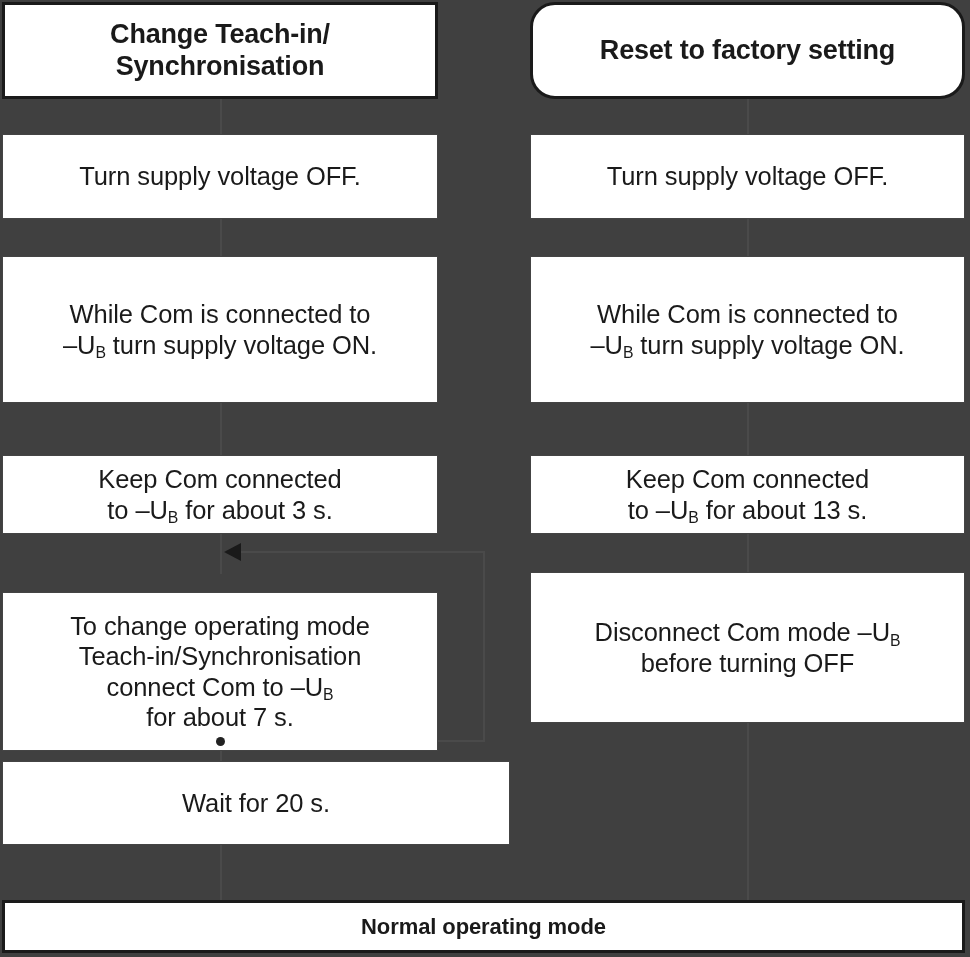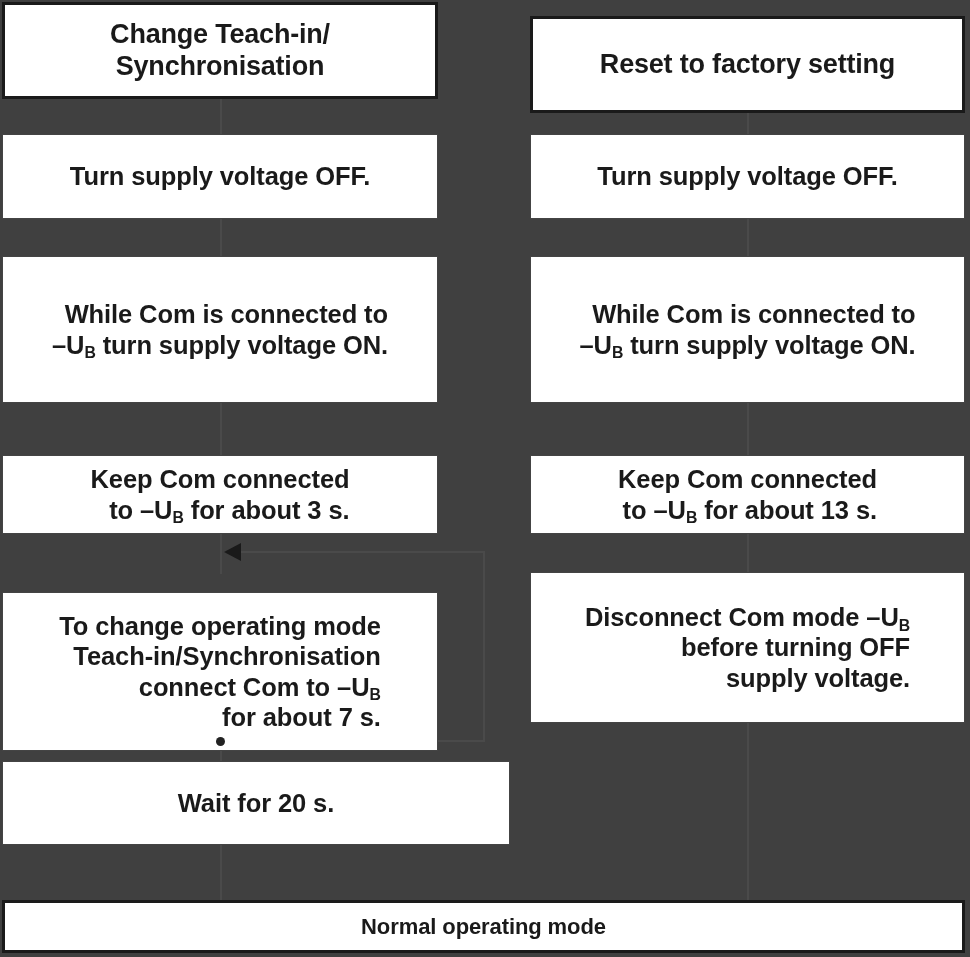--- a/index.html
+++ b/index.html
@@ -40,23 +40,22 @@
     padding: 0 10px;
     white-space: pre-line;
   }
   .f-head {
     font-size: 27px;
     font-weight: bold;
     letter-spacing: -0.2px;
   }
   .f-body {
     font-size: 25.5px;
-    font-weight: bold;
+    font-weight: normal;
     letter-spacing: -0.1px;
-    text-align: right;
   }
   .f-foot {
     font-size: 22px;
     font-weight: bold;
     letter-spacing: -0.1px;
   }
   .connector {
     position: absolute;
     background: #4a4a4a;
     z-index: 1;
@@ -128,37 +127,37 @@
   </div>
 
   <div class="node thin" style="left:2px; top:592px; width:436px; height:159px;">
     <div class="node-label f-body"><span>To change operating mode</span><br><span>Teach-in/Synchronisation</span><br><span>connect Com to –U</span><sub>B</sub><br><span>for about 7 s.</span></div>
   </div>
 
   <div class="node thin" style="left:2px; top:761px; width:508px; height:84px;">
     <div class="node-label f-body">Wait for 20 s.</div>
   </div>
 
-  <div class="node thick" style="left:530px; top:16px; width:435px; height:97px;">
+  <div class="node thick" style="left:530px; top:2px; width:435px; height:97px;border-radius:25px;">
     <div class="node-label f-head">Reset to factory setting</div>
   </div>
 
   <div class="node thin" style="left:530px; top:134px; width:435px; height:85px;">
     <div class="node-label f-body">Turn supply voltage OFF.</div>
   </div>
 
   <div class="node thin" style="left:530px; top:256px; width:435px; height:147px;">
     <div class="node-label f-body"><span>While Com is connected to</span><br><span>–U</span><sub>B</sub><span> turn supply voltage ON.</span></div>
   </div>
 
   <div class="node thin" style="left:530px; top:455px; width:435px; height:79px;">
     <div class="node-label f-body"><span>Keep Com connected</span><br><span>to –U</span><sub>B</sub><span> for about 13 s.</span></div>
   </div>
 
   <div class="node thin" style="left:530px; top:572px; width:435px; height:151px;">
-    <div class="node-label f-body"><span>Disconnect Com mode –U</span><sub>B</sub><br><span>before turning OFF</span><br><span>supply voltage.</span></div>
+    <div class="node-label f-body"><span>Disconnect Com mode –U</span><sub>B</sub><br><span>before turning OFF</span><br></div>
   </div>
 
   <div class="node thick" style="left:2px; top:900px; width:963px; height:53px;">
     <div class="node-label f-foot">Normal operating mode</div>
   </div>
 
 </div>
 
 </body></html>

